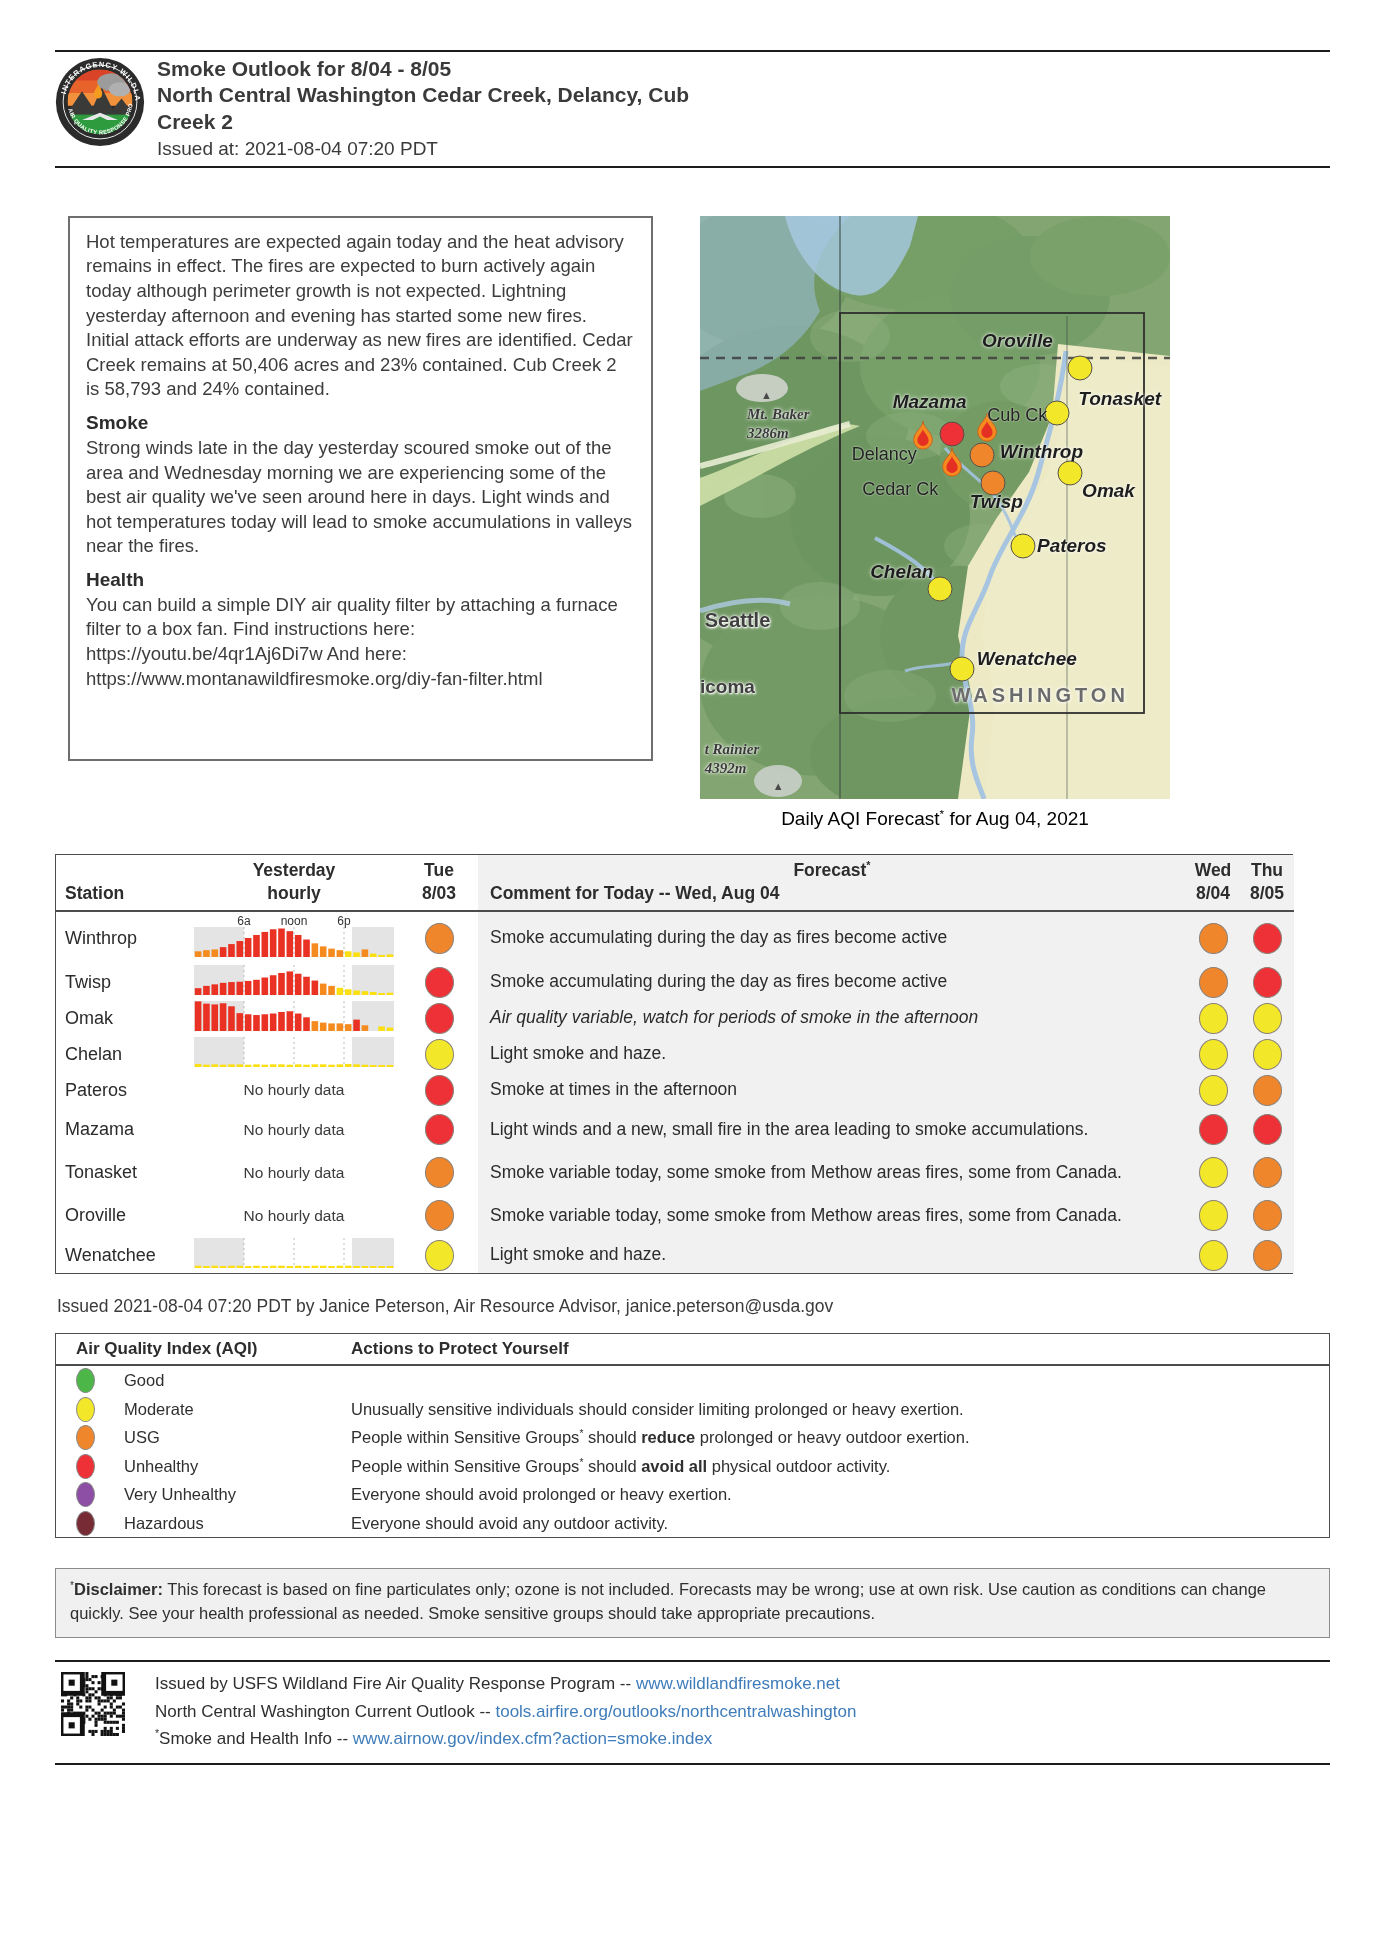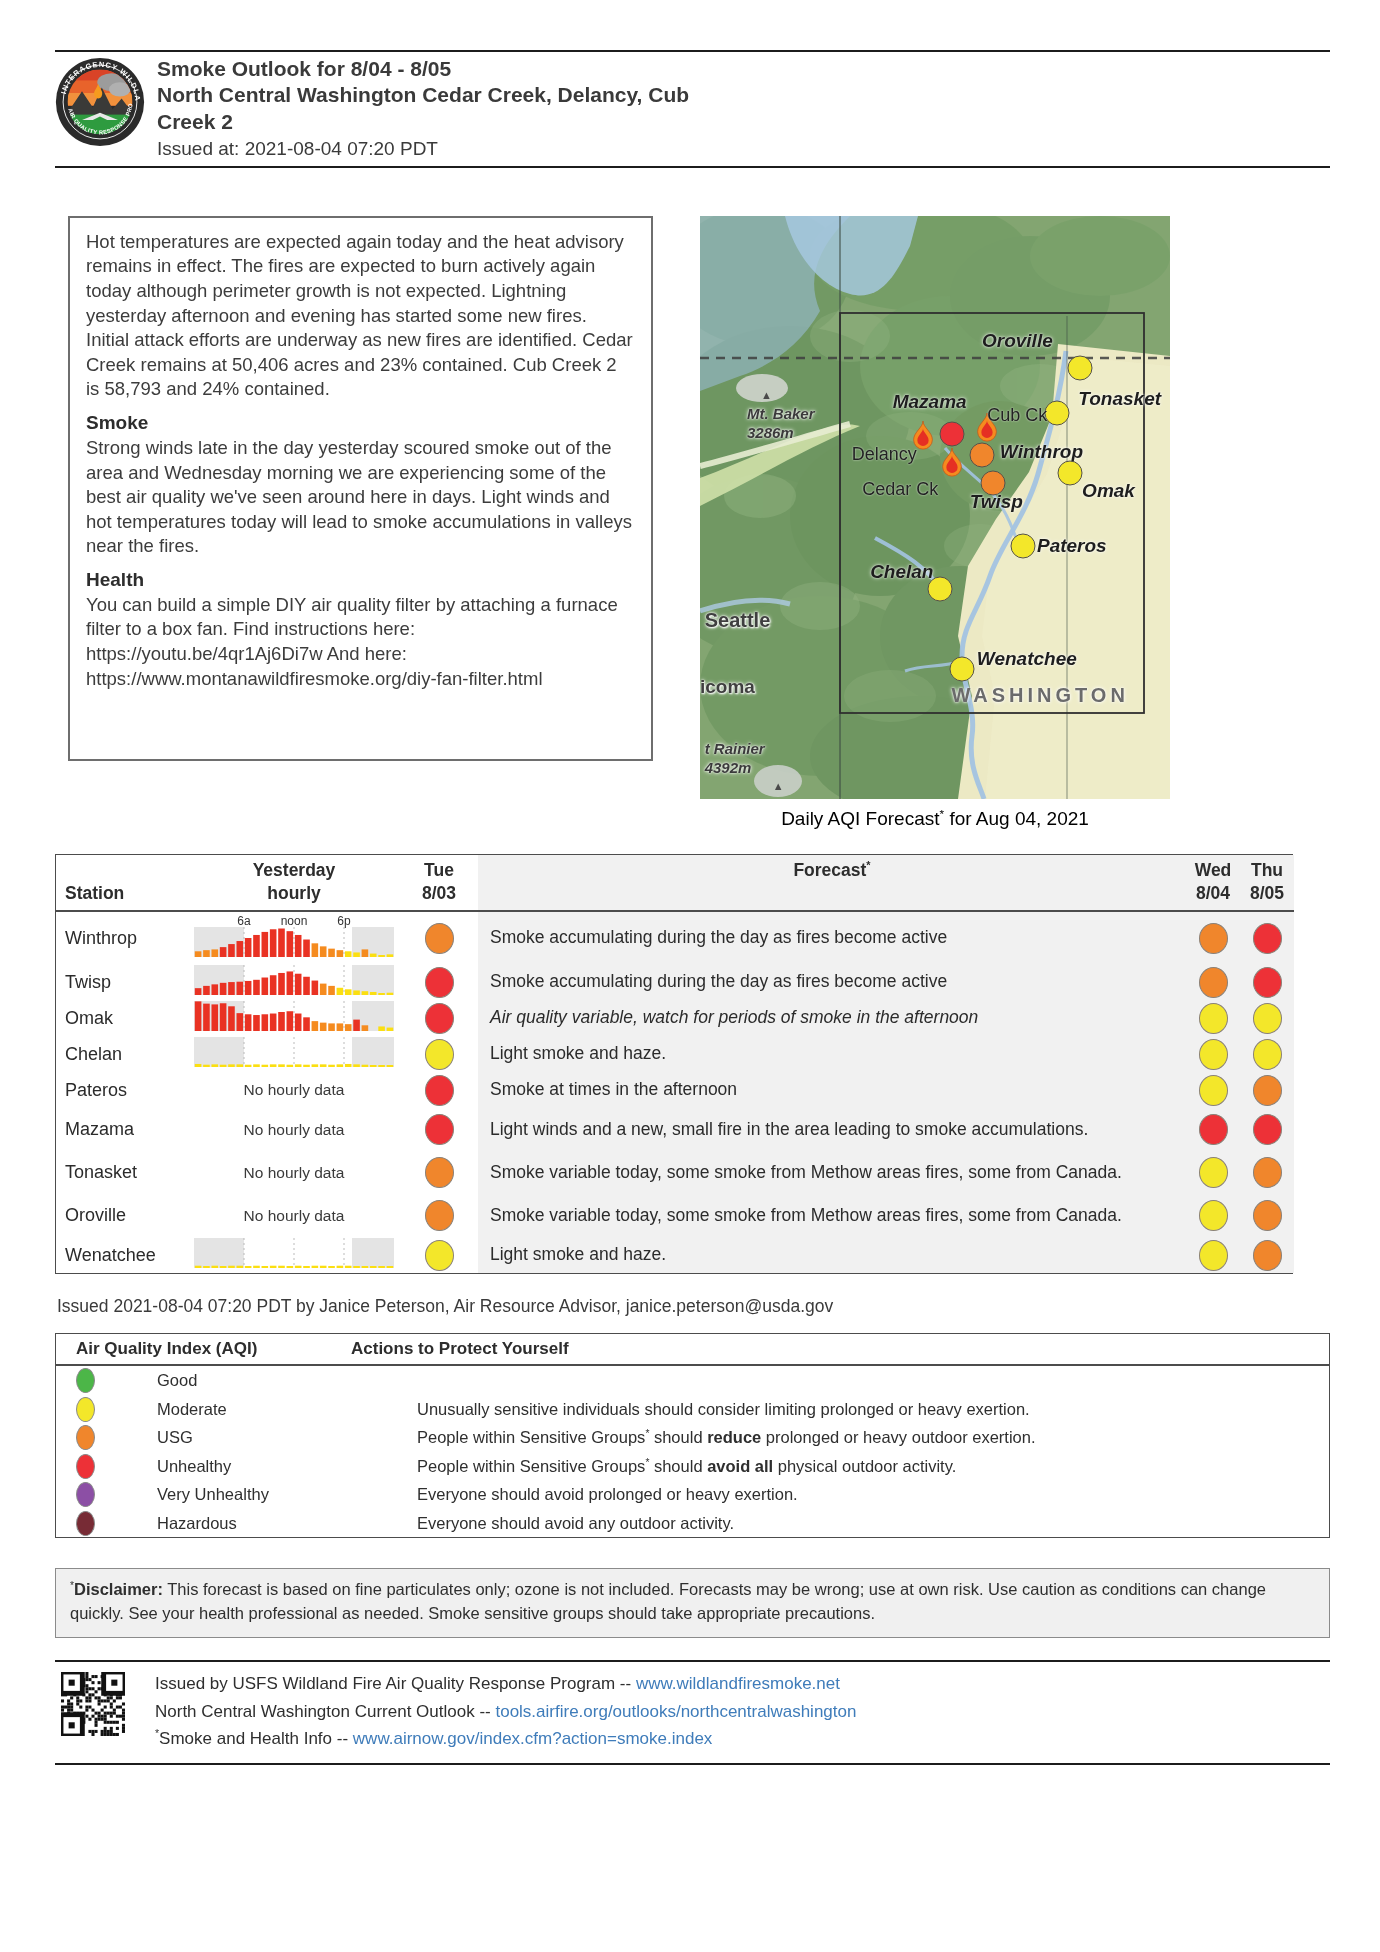--- a/index.html
+++ b/index.html
@@ -47,21 +47,21 @@
   .fire-label {
     position:absolute; font-size:18px; color:#222; white-space:nowrap;
     text-shadow:0 0 2px rgba(255,255,255,.8);
   }
   .place-label {
     position:absolute; font-weight:600; color:#3f3f3f; white-space:nowrap;
     text-shadow:0 0 2px #fff, 0 0 4px #fff, 1px 1px 2px #fff;
   }
   .peak-label {
     position:absolute; font-style:italic; font-weight:bold; font-size:15px; color:#3a3a3a;
-    line-height:1.25; text-shadow:0 0 2px #fff, 0 0 4px #fff; white-space:nowrap;
+    line-height:1.25; text-shadow:0 0 2px #fff, 0 0 4px #fff; white-space:nowrap;font-family:Liberation Serif, serif;
   }
   .peak-tri { position:absolute; font-size:11px; color:#4a4a4a; }
   .state-label {
     position:absolute; font-size:20px; font-weight:bold; color:#6b6b6b;
     letter-spacing:4px; white-space:nowrap;
     text-shadow:0 0 2px #fff, 0 0 4px #fff;
   }
   .map-marker {
     position:absolute; width:25px; height:25px; border-radius:50%;
     border:1.5px solid #55524a;
@@ -103,21 +103,21 @@
 
   
   .issued-by { margin:22px 8px 0 57px; font-size:17.5px; color:#3a3a3a; }
 
   
   .aqi-box { margin:16px 0 0 55px; width:1275px; border:1.5px solid #4c4c4c; }
   .aqi-head {
     display:grid; grid-template-columns:275px 1fr; padding:5px 0 5px 20px;
     border-bottom:2px solid #4c4c4c; font-weight:bold; font-size:17px; color:#2d2d2d;
   }
-  .aqi-row { display:grid; grid-template-columns:48px 227px 1fr; align-items:center; padding:2px 0 2px 20px; height:28.5px;gap:33px; }
+  .aqi-row { display:grid; grid-template-columns:48px 227px 1fr; align-items:center; padding:2px 0 2px 20px; height:28.5px; }
   .aqi-row .dot { width:19px; height:25px; border-radius:50%; border:1.5px solid #8a8a8a; }
   .aqi-row .lab { font-size:16.5px; color:#2f2f2f; padding-left:0px; }
   .aqi-row .act { font-size:16.5px; color:#2f2f2f; }
 
   
   .disclaimer {
     margin:30px 0 0 55px; width:1275px; background:#f0f0f0; border:1.5px solid #8b8b8b;
     padding:9px 14px 11px 14px; font-size:16.5px; color:#2f2f2f; line-height:1.45;
   }
 
@@ -302,20 +302,21 @@
     <div class="ft-cell ft-head hd-c">
       <div class="l1">Yesterday</div>
       <div class="l2">hourly</div>
     </div>
     <div class="ft-cell ft-head hd-c">
       <div class="l1">Tue</div>
       <div class="l2">8/03</div>
     </div>
     <div class="ft-cell ft-head hd-forecast gray">
       <div class="l1">Forecast<sup>*</sup></div>
+      <div class="l2">Comment for Today -- Wed, Aug 04</div>
     </div>
     <div class="ft-cell ft-head hd-c gray">
       <div class="l1">Wed</div>
       <div class="l2">8/04</div>
     </div>
     <div class="ft-cell ft-head hd-c gray">
       <div class="l1">Thu</div>
       <div class="l2">8/05</div>
     </div>
     <div id="forecast-rows" style="display:contents"><div class="ft-cell ft-station" style="height: 52px;">Winthrop</div><div class="ft-cell ft-spark first" style="height: 52px;">

